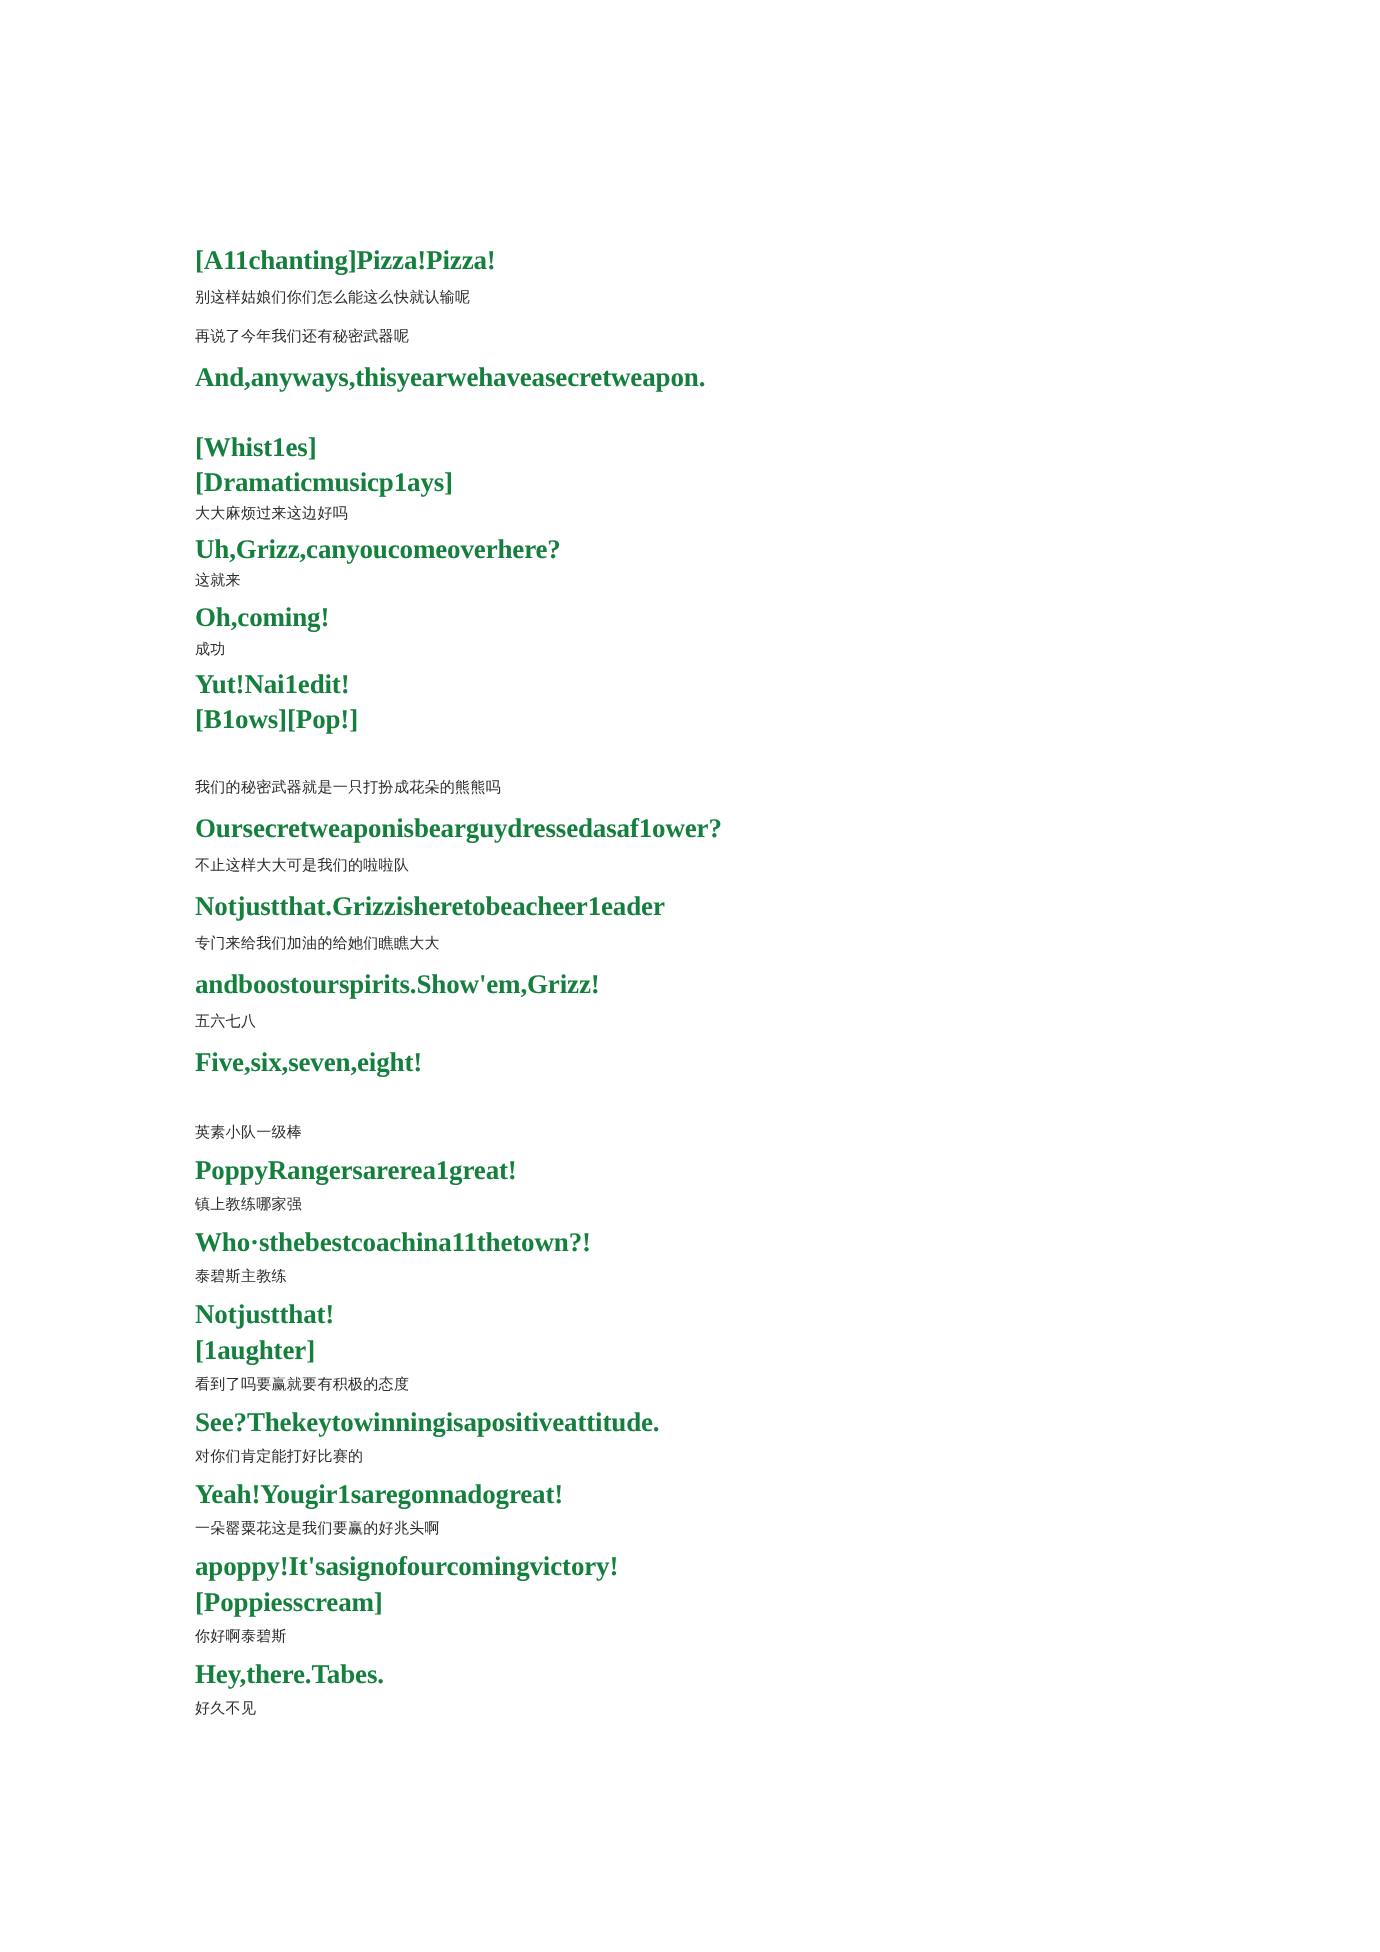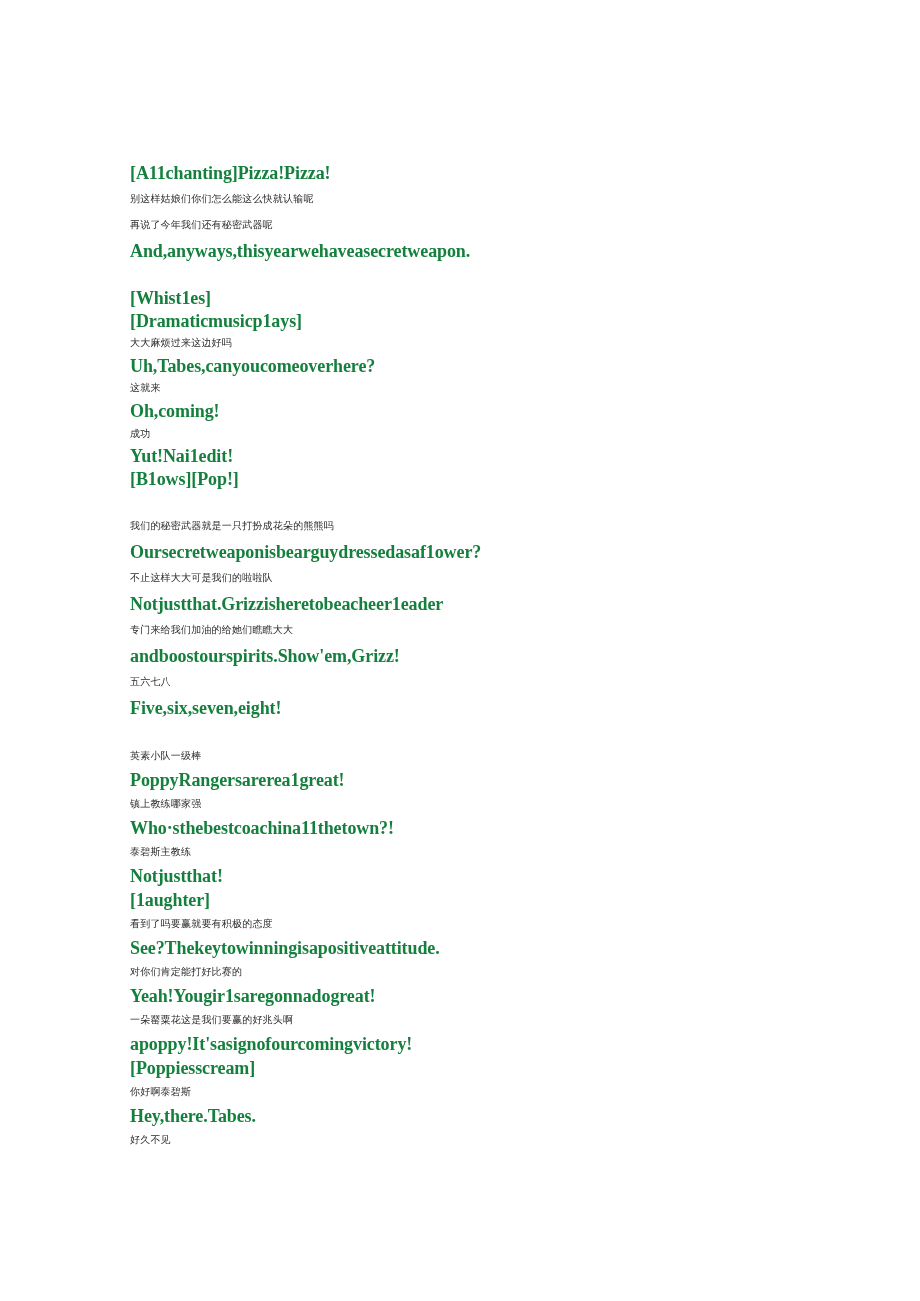--- a/index.html
+++ b/index.html
@@ -65,21 +65,21 @@
     <div class="block">
       <div class="line en">[A11chanting]Pizza!Pizza!</div>
       <div class="line zh">别这样姑娘们你们怎么能这么快就认输呢</div>
       <div class="line zh">再说了今年我们还有秘密武器呢</div>
       <div class="line en">And,anyways,thisyearwehaveasecretweapon.</div>
     </div>
     <div class="block tight">
       <div class="line en">[Whist1es]</div>
       <div class="line en">[Dramaticmusicp1ays]</div>
       <div class="line zh">大大麻烦过来这边好吗</div>
-      <div class="line en">Uh,Tabes,canyoucomeoverhere?</div>
+      <div class="line en">Uh,Grizz,canyoucomeoverhere?</div>
       <div class="line zh">这就来</div>
       <div class="line en">Oh,coming!</div>
       <div class="line zh">成功</div>
       <div class="line en">Yut!Nai1edit!</div>
       <div class="line en">[B1ows][Pop!]</div>
     </div>
     <div class="block">
       <div class="line zh">我们的秘密武器就是一只打扮成花朵的熊熊吗</div>
       <div class="line en">Oursecretweaponisbearguydressedasaf1ower?</div>
       <div class="line zh">不止这样大大可是我们的啦啦队</div>

